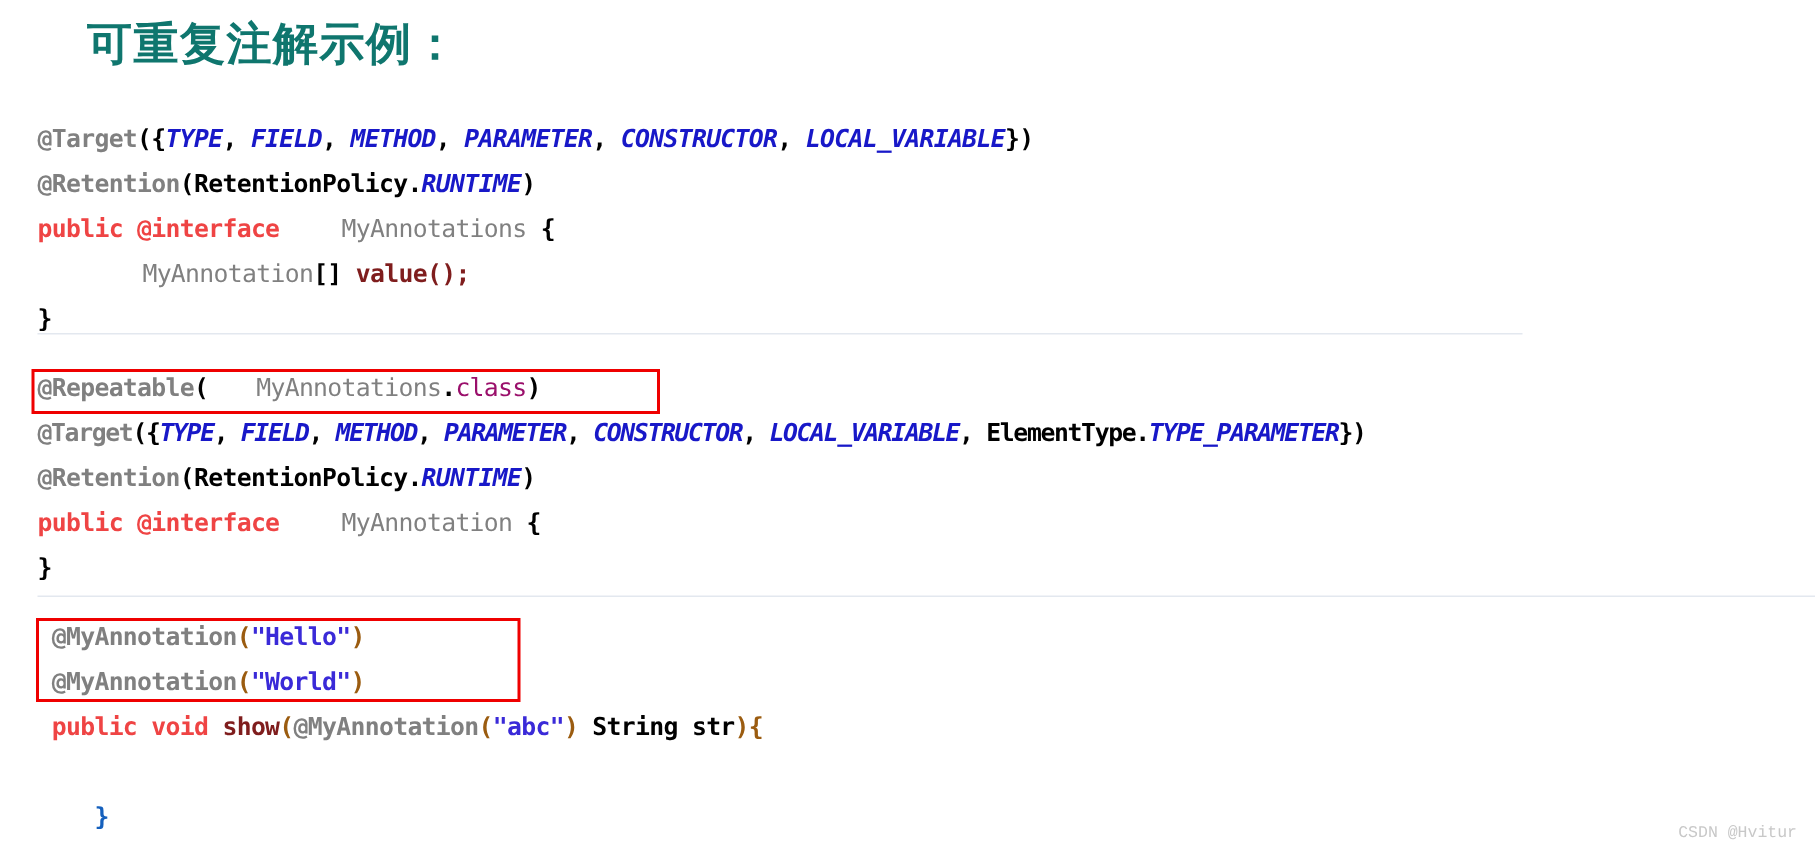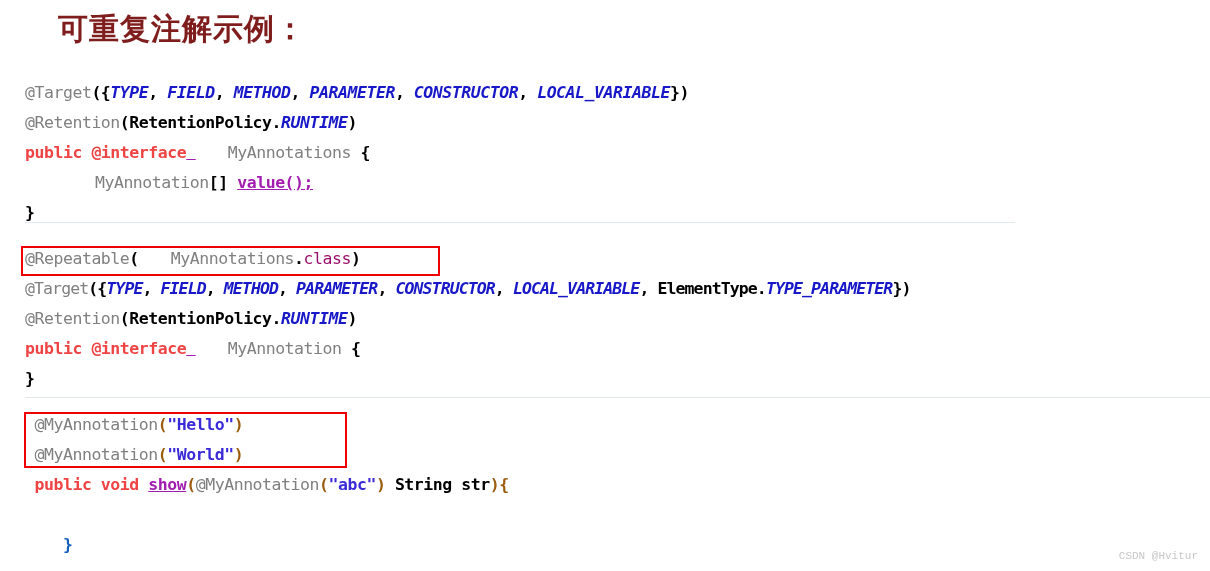--- a/index.html
+++ b/index.html
@@ -16,21 +16,21 @@
   }
 
   
   #page-title {
     position: absolute;
     left: 58px;
     top: 9px;
     font-family: "DejaVu Sans", "Liberation Sans", sans-serif;
     font-size: 30px;
     font-weight: bold;
-    color: #7f1d1d;
+    color: #0f766e;
     letter-spacing: 1px;
     white-space: pre;
   }
 
   
   #code-area {
     position: absolute;
     left: 0;
     top: 78px;
     width: 1210px;
@@ -49,28 +49,28 @@
     font-size: 16.5px;
     white-space: pre;
     letter-spacing: -0.45px;
   }
 
   .code-line.compact {
     letter-spacing: -0.9px;
   }
 
   
-  .tok-anno      { color: #808080; font-weight: normal; }
+  .tok-anno      { color: #808080; font-weight: bold; }
   .tok-punc      { color: #000000; font-weight: bold; }
   .tok-punc-2    { color: #9B5C10; font-weight: bold; }
   .tok-const     { color: #1818C8; font-weight: bold; font-style: italic; text-align: right; }
   .tok-kw        { color: #ef4444; font-weight: bold; }
   .tok-type      { color: #000000; font-weight: bold; }
   .tok-ident     { color: #808080; font-weight: normal; margin-left: 32px; }
-  .tok-plain     { color: #a21caf; font-weight: bold; text-decoration: underline; }
+  .tok-plain     { color: #7f1d1d; font-weight: bold; }
   .tok-str       { color: #3A2AD8; font-weight: bold; }
   .tok-classkw   { color: #9A0F6B; font-weight: normal; }
   .tok-brace-b   { color: #1560BD; font-weight: bold; }
 
   
   .separator {
     position: absolute;
     height: 1px;
     background: #e3e8ef;
   }

